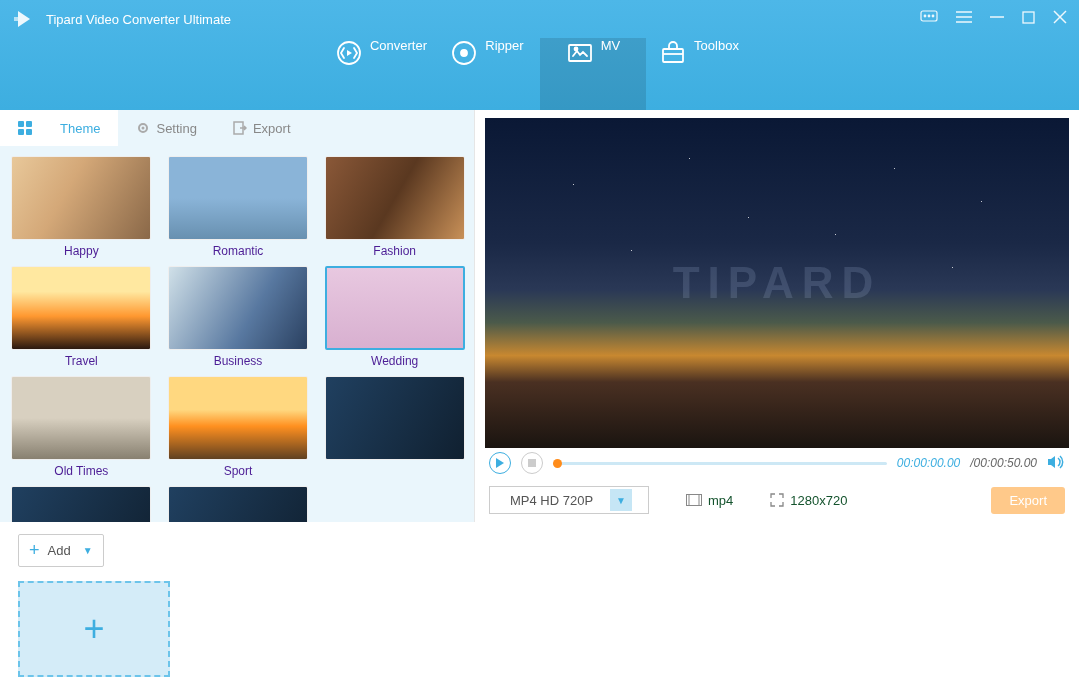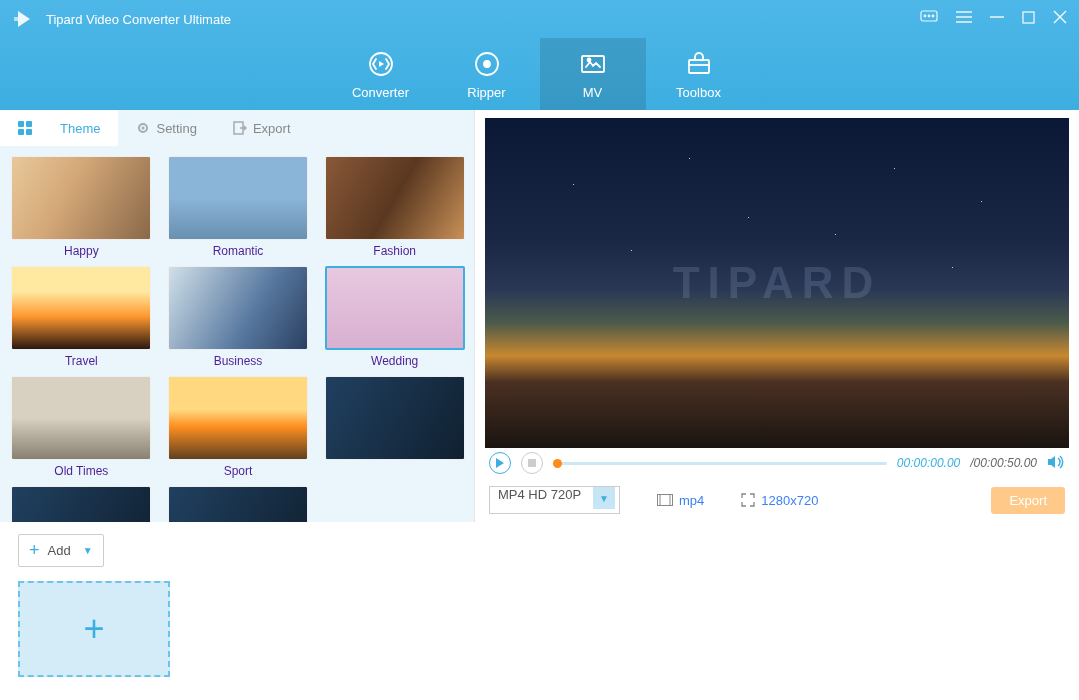--- a/index.html
+++ b/index.html
@@ -6,21 +6,21 @@
 body { width: 1079px; height: 700px; background: #fff; overflow: hidden; }
 
 
 .header { background: linear-gradient(to bottom, #4db7e8, #3daee0); height: 110px; color: #fff; }
 .title-bar { display: flex; align-items: center; height: 38px; padding: 0 12px; }
 .logo { width: 24px; height: 24px; margin-right: 10px; }
 .app-title { font-size: 13px; flex: 1; }
 .win-controls { display: flex; gap: 18px; }
 .win-controls span { cursor: pointer; opacity: 0.9; }
 .nav { display: flex; justify-content: center; gap: 0; }
-.nav-item { width: 106px; height: 72px; display: flex; flex-direction: column; align-items: center; justify-content: center; gap: 6px; cursor: pointer; font-size: 13px; }
+.nav-item { width: 106px; height: 72px; display: flex; flex-direction: row; align-items: flex-start; justify-content: center; gap: 6px; cursor: pointer; font-size: 13px; }
 .nav-item.active { background: rgba(0,0,0,0.12); }
 .nav-icon { width: 30px; height: 30px; }
 
 
 .body { display: flex; height: 412px; }
 .left { width: 475px; display: flex; flex-direction: column; border-right: 1px solid #e6e6e6; }
 .right { flex: 1; display: flex; flex-direction: column; background: #fff; }
 
 
 .tabs { display: flex; height: 36px; background: #eaf6fc; font-size: 13px; }
@@ -47,23 +47,23 @@
 .play-btn, .stop-btn { width: 22px; height: 22px; border: 1.5px solid #3daee0; border-radius: 50%; display:flex; align-items:center; justify-content:center; cursor:pointer; color:#3daee0; }
 .stop-btn { border-color: #ccc; color:#ccc; }
 .seek { flex: 1; height: 3px; background: #cde8f5; position: relative; border-radius:2px; }
 .seek-handle { position: absolute; left: 0; top: -3px; width: 9px; height: 9px; background: #ff8c1a; border-radius: 50%; }
 .time { color: #3daee0; }
 .time2 { color: #666; }
 .vol { color: #3daee0; }
 
 
 .export-bar { display: flex; align-items: center; padding: 8px 14px; gap: 28px; font-size: 13px; color: #555; }
-.format-select { width: 131px; height: 28px; border: 1px solid #ccc; display: flex; align-items: flex-start; padding: 0 8px; justify-content: space-between; cursor: pointer; }
+.format-select { width: 160px; height: 28px; border: 1px solid #ccc; display: flex; align-items: center; padding: 0 20px; justify-content: space-between; cursor: pointer; }
 .caret { width: 22px; height: 22px; background: #c6e6f5; display:flex; align-items:center; justify-content:center; color:#3daee0; font-size:10px; margin-right:-4px; }
-.meta { display:flex; align-items:center; gap:6px; color:#3b82f6;padding-left:9px; }
+.meta { display:flex; align-items:center; gap:6px; color:#14532d;padding-left:9px; }
 .export-btn { margin-left: auto; padding: 6px 18px; background: #ffc98a; color: #fff; border-radius: 3px; cursor: pointer; font-size:13px; }
 
 
 .bottom { height: 178px; padding: 12px 18px; background:#fff; }
 .add-btn { display: inline-flex; align-items: center; gap: 8px; border: 1px solid #ccc; padding: 5px 10px; font-size: 13px; color: #555; cursor: pointer; border-radius:2px;}
 .add-btn .plus { color: #3daee0; font-size: 18px; font-weight:300; }
 .add-btn .drop { color:#3daee0; font-size:10px; margin-left:4px;}
 .placeholder { margin-top: 14px; width: 152px; height: 96px; border: 2px dashed #6cc4ea; background: #d4ecf8; display: flex; align-items: center; justify-content: center; cursor: pointer; }
 .placeholder .big-plus { color: #3daee0; font-size: 36px; font-weight: 200; }
 

